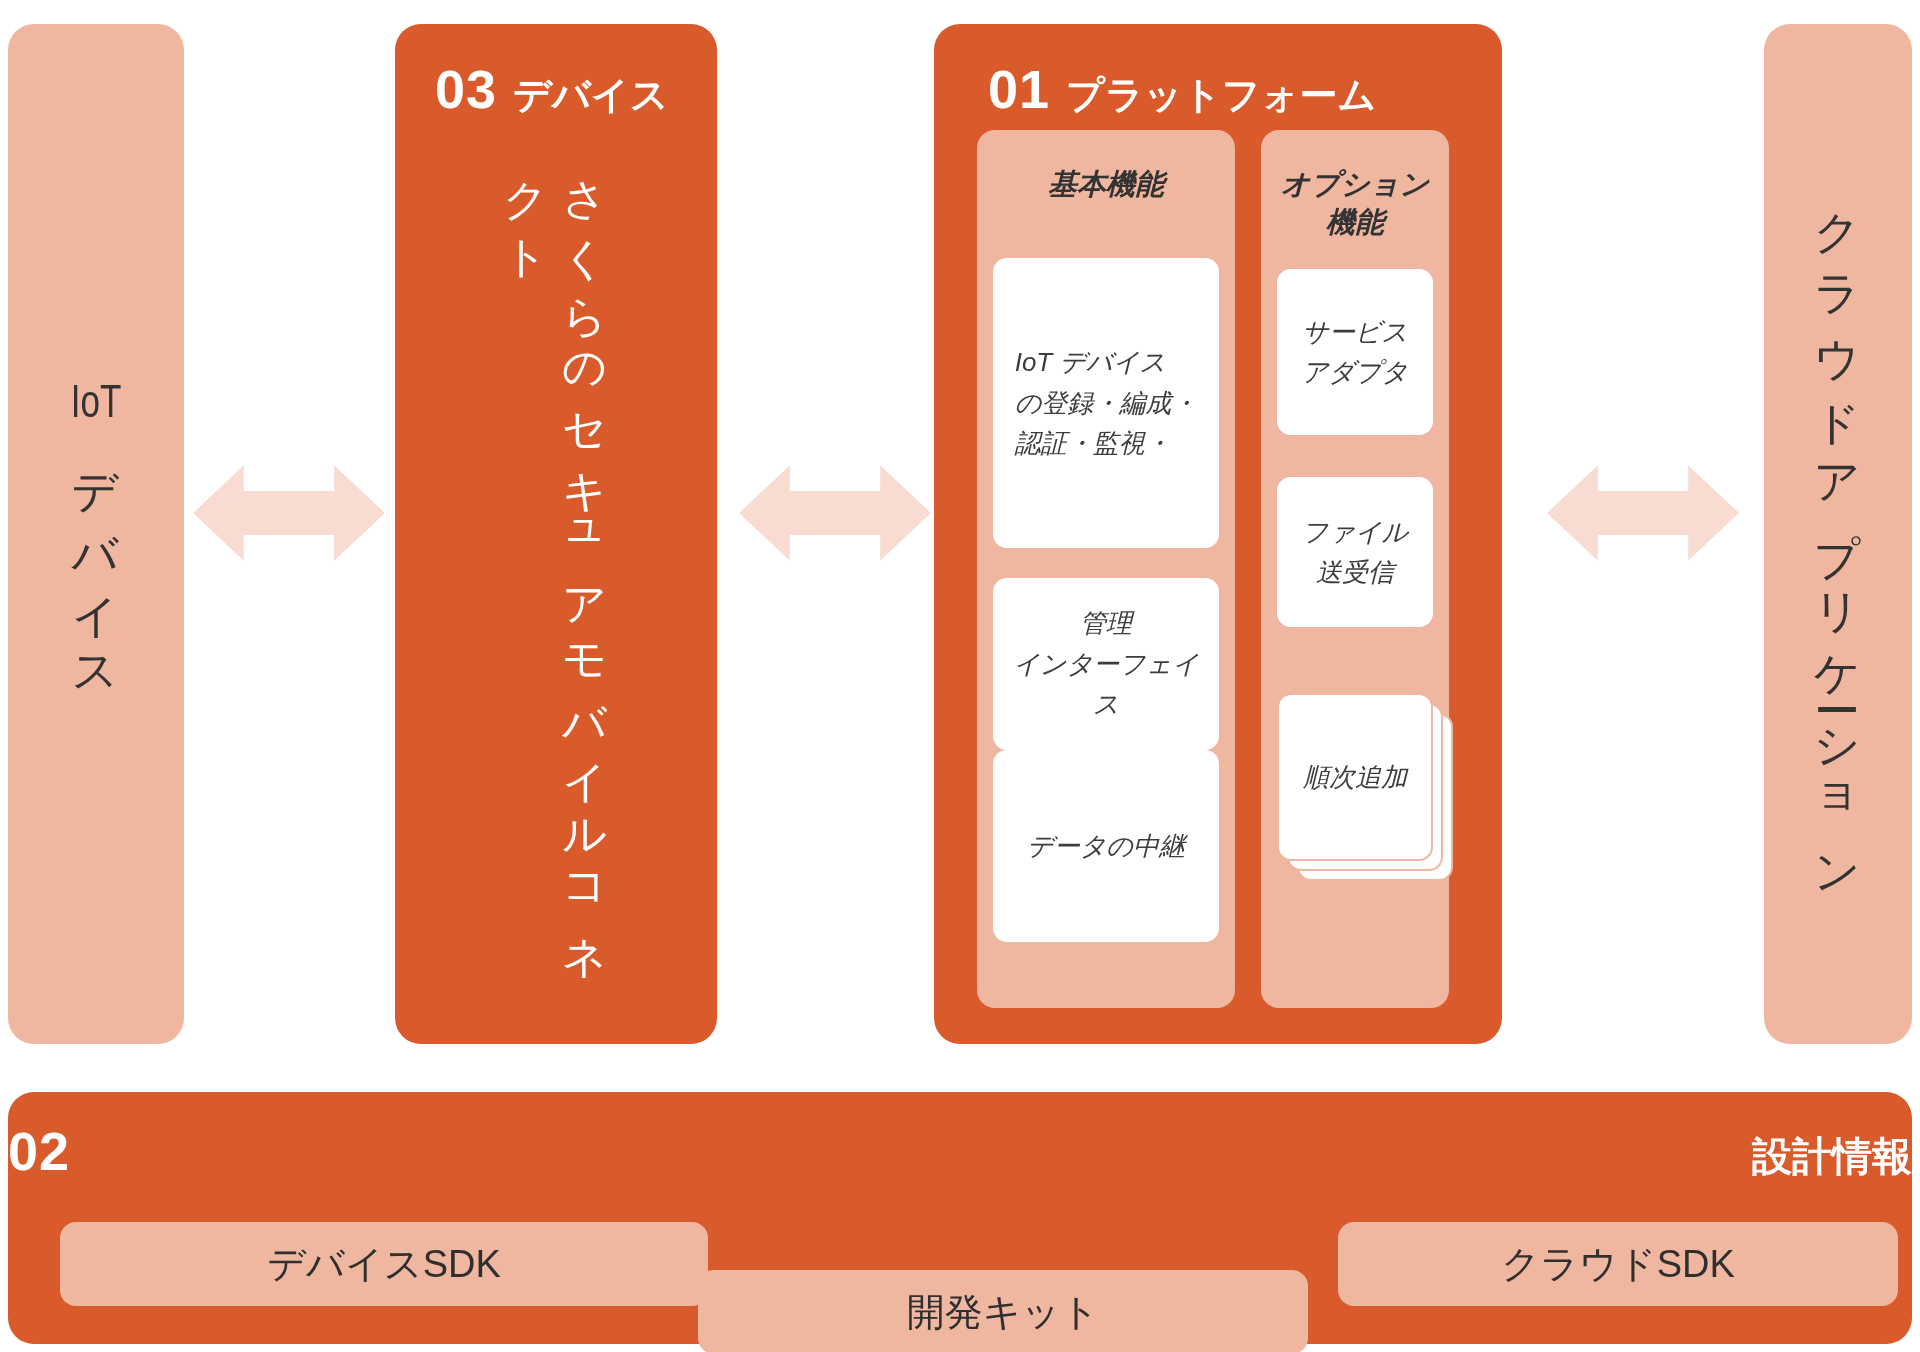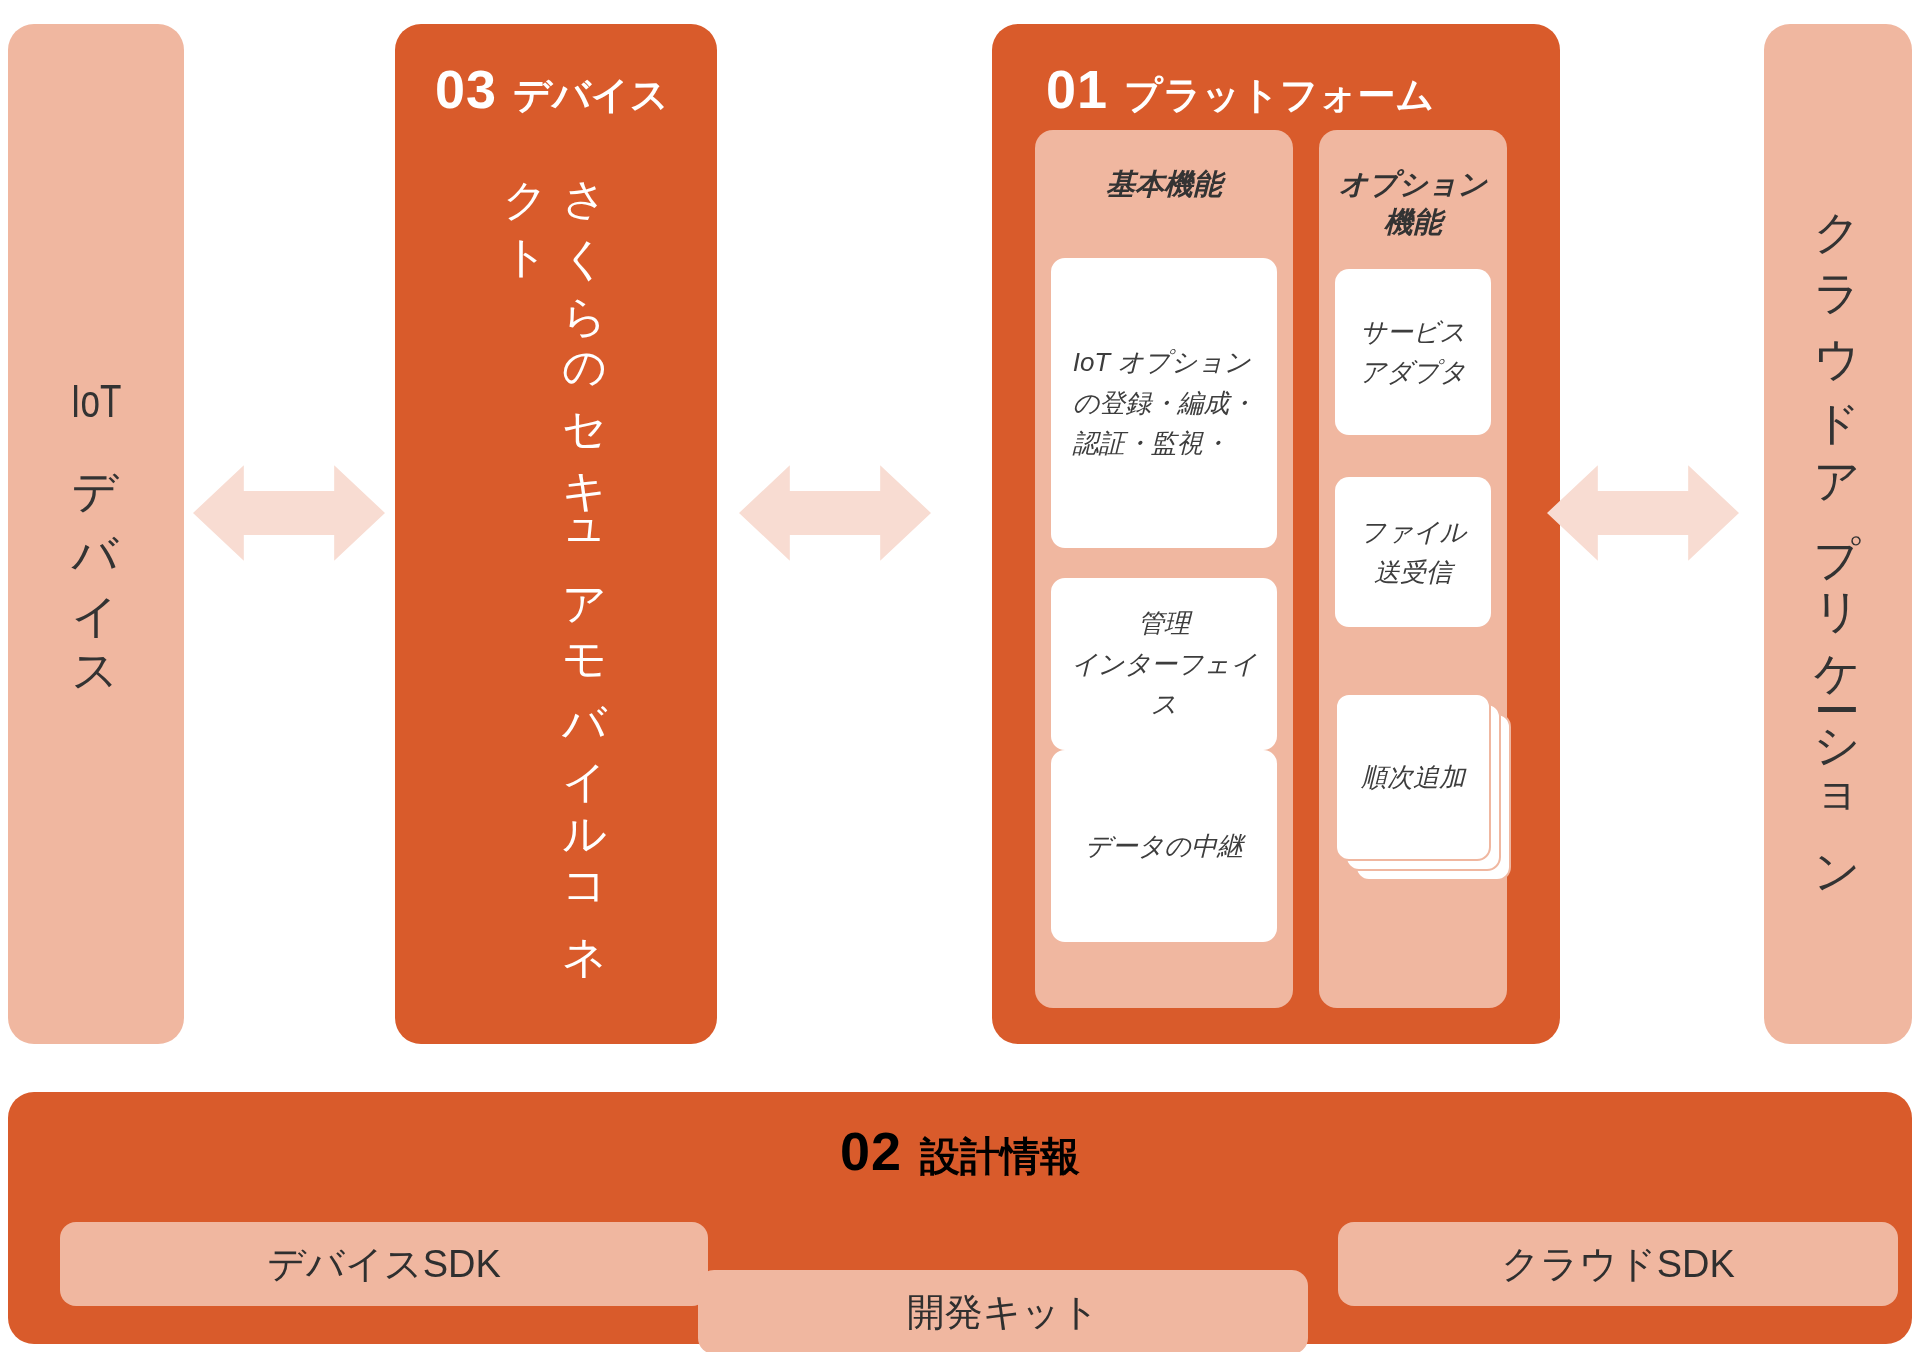--- a/index.html
+++ b/index.html
@@ -14,21 +14,21 @@
     overflow: hidden;
   }
 
   
   .col { position: absolute; top: 24px; height: 1020px; border-radius: 26px; }
   .salmon { background: #F0B7A0; }
   .orange { background: #D95B2B; }
 
   .col-iot   { left: 8px;    width: 176px; display: flex; align-items: center; justify-content: center; }
   .col-network  { left: 395px;  width: 322px; }
-  .col-platform { left: 992px;  width: 568px; }
+  .col-platform { left: 934px;  width: 568px; }
   .col-cloud { left: 1764px; width: 148px; display: flex; align-items: center; justify-content: center; }
 
   
   .vtext { writing-mode: vertical-rl; text-orientation: mixed; color: #333333; }
   .iot-label { font-size: 46px; font-weight: 500; letter-spacing: 10px; }
   .iot-label .tcy { text-combine-upright: all; }
   .iot-label .kana { margin-top: 16px; }
   .cloud-label { font-size: 46px; font-weight: 500; letter-spacing: 11px; }
   .network-label { font-size: 44px; font-weight: 500; letter-spacing: 8px; color: #ffffff; }
   .network-body { position: absolute; left: 0; right: 0; top: 126px; bottom: 24px; display: flex; justify-content: center; }
@@ -89,22 +89,22 @@
   .arrow-2 { left: 739px; }
   .arrow-3 { left: 1547px; }
 
   
   .design-bar {
     position: absolute; left: 8px; top: 1092px; width: 1904px; height: 252px;
     background: #D95B2B; border-radius: 26px;
   }
   .design-header {
     position: absolute; top: 28px; left: 0; right: 0;
-    display: flex; justify-content: center; align-items: baseline; gap: 18px;
-    color: #000000;
+    display: flex; justify-content: space-between; align-items: baseline; gap: 18px;
+    color: #ffffff;
   }
   .design-item {
     position: absolute; top: 130px; height: 84px;
     background: #F0B7A0; border-radius: 16px;
     display: flex; align-items: center; justify-content: center;
     font-size: 38px; font-weight: 500; color: #2f2f2f;
   }
   .design-item-1 { left: 52px;   width: 648px; }
   .design-item-2 { left: 690px;  width: 610px; margin-top: 48px; }
   .design-item-3 { left: 1330px; width: 560px; }
@@ -140,21 +140,21 @@
 
   <section class="col orange col-platform">
     <div class="panel-header">
       <span class="panel-number">01</span>
       <span class="panel-title">プラットフォーム</span>
     </div>
     <div class="platform-body">
 
       <div class="inner-col inner-basic">
         <div class="inner-header">基本機能</div>
-        <div class="card card-register">IoT オプション
+        <div class="card card-register">IoT デバイス
 の登録・編成・
 認証・監視・</div>
         <div class="card card-mgmt">管理
 インターフェイス</div>
         <div class="card card-relay">データの中継</div>
       </div>
 
       <div class="inner-col inner-optional">
         <div class="inner-header">オプション
 機能</div>

